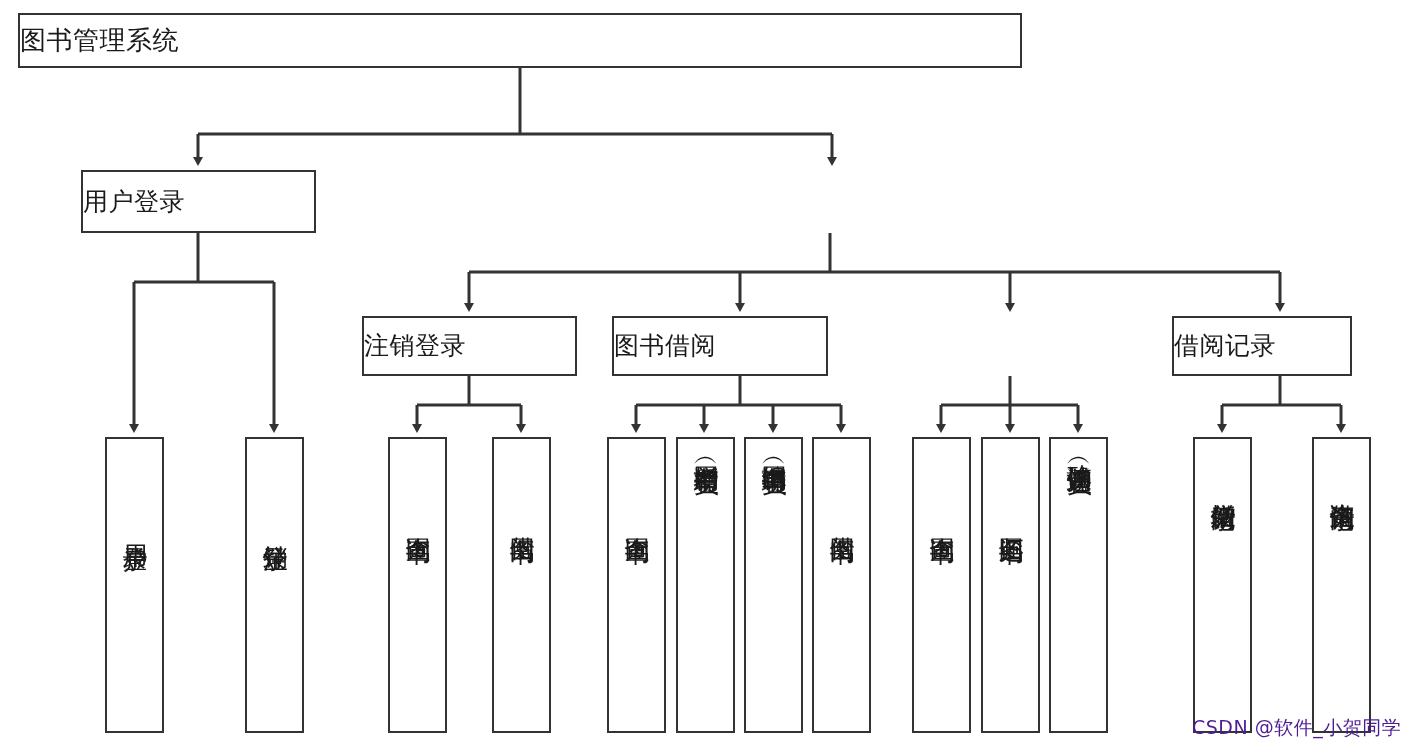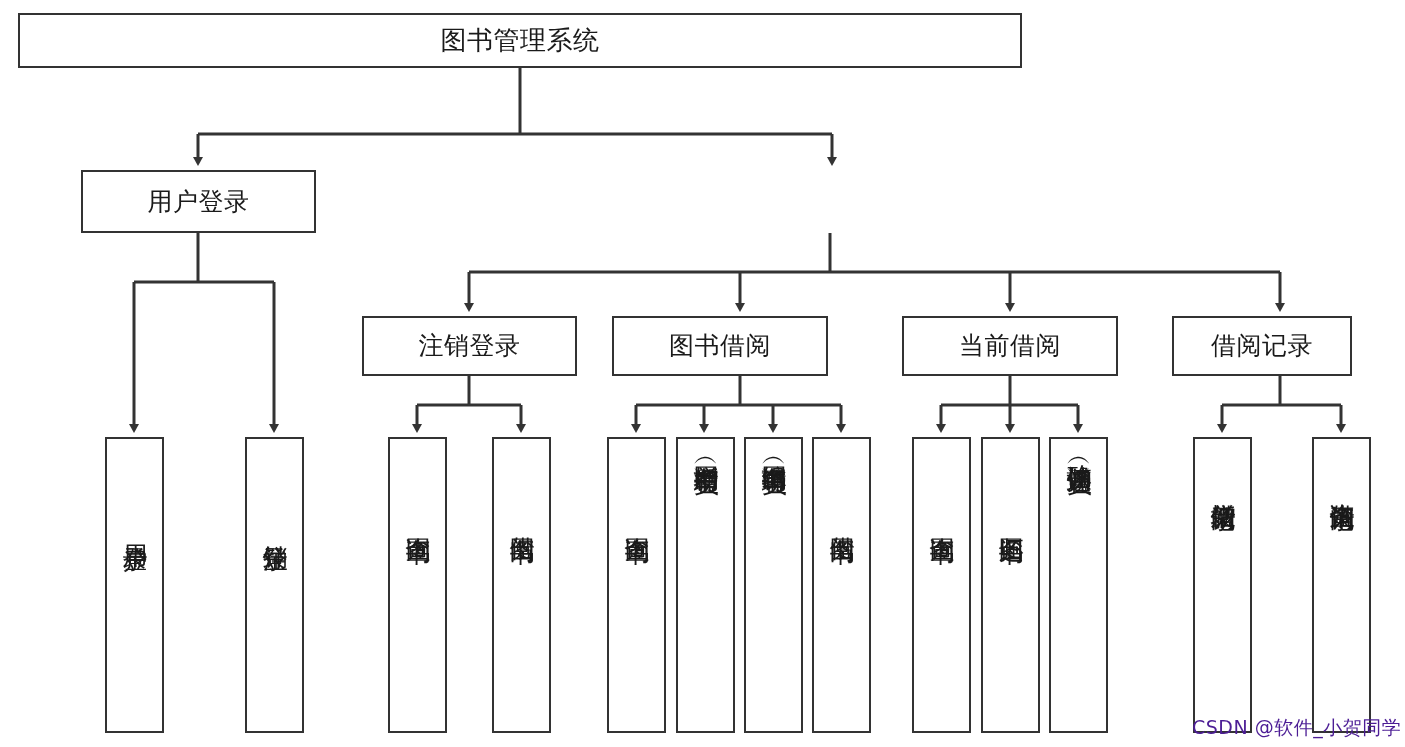--- a/index.html
+++ b/index.html
@@ -26,21 +26,20 @@
     height: 747px;
     pointer-events: none;
   }
   .node {
     position: absolute;
     box-sizing: border-box;
     background: #ffffff;
     border: 2px solid #333333;
     display: flex;
     align-items: center;
-    justify-content: center;
     color: #1a1a1a;
   }
   .node-label {
     display: block;
     text-align: center;
     line-height: 1.18;
     white-space: pre;
   }
   
   .node.horiz .node-label {
@@ -134,23 +133,20 @@
   <div class="node horiz" style="left:81px; top:170px; width:235px; height:63px;">
     <span class="node-label">用户登录</span>
   </div>
 
   <div class="node horiz" style="left:362px; top:316px; width:215px; height:60px;">
     <span class="node-label">注销登录</span>
   </div>
   <div class="node horiz" style="left:612px; top:316px; width:216px; height:60px;">
     <span class="node-label">图书借阅</span>
   </div>
-  <div class="node horiz" style="left:902px; top:316px; width:216px; height:60px;">
-    <span class="node-label">当前借阅</span>
-  </div>
   <div class="node horiz" style="left:1172px; top:316px; width:180px; height:60px;">
     <span class="node-label">借阅记录</span>
   </div>
 
   <div class="node vert" style="left:105px; top:437px; width:59px; height:296px; padding-top:86px;">
     <span class="node-label">用户登录</span>
   </div>
   <div class="node vert" style="left:245px; top:437px; width:59px; height:296px; padding-top:86px;">
     <span class="node-label">注销登录</span>
   </div>

